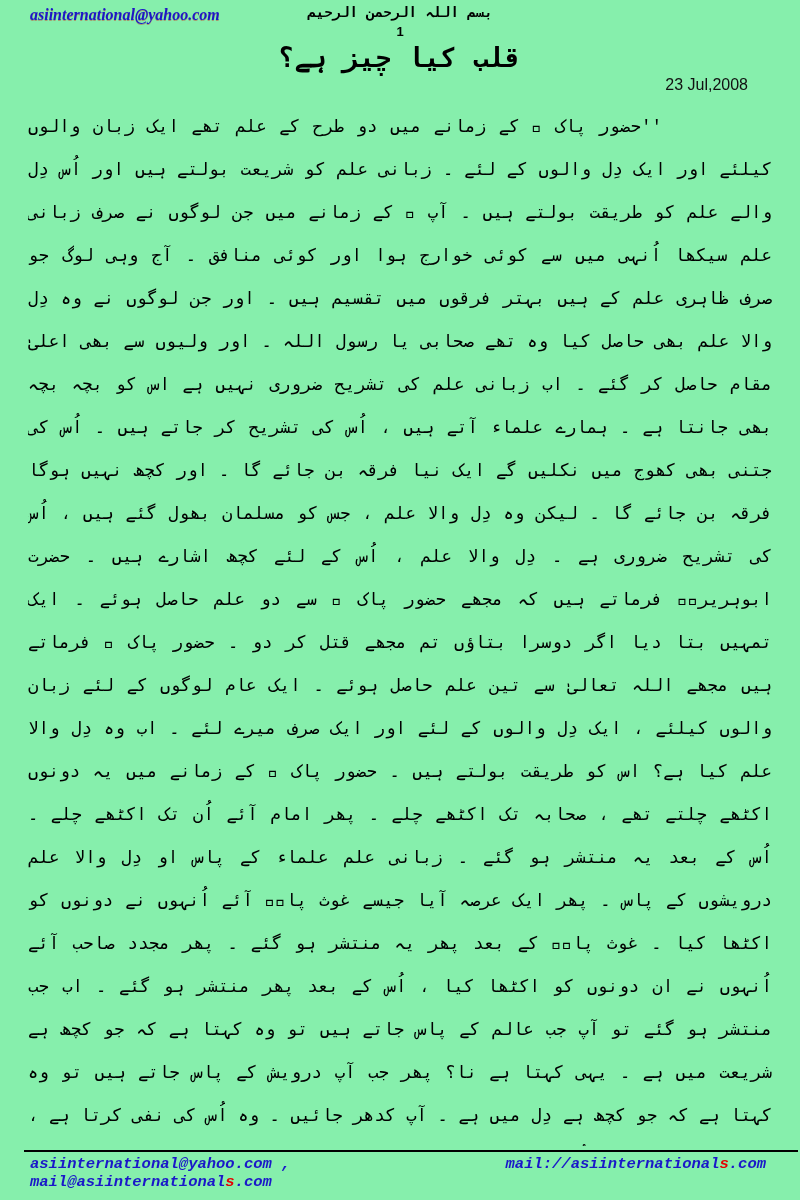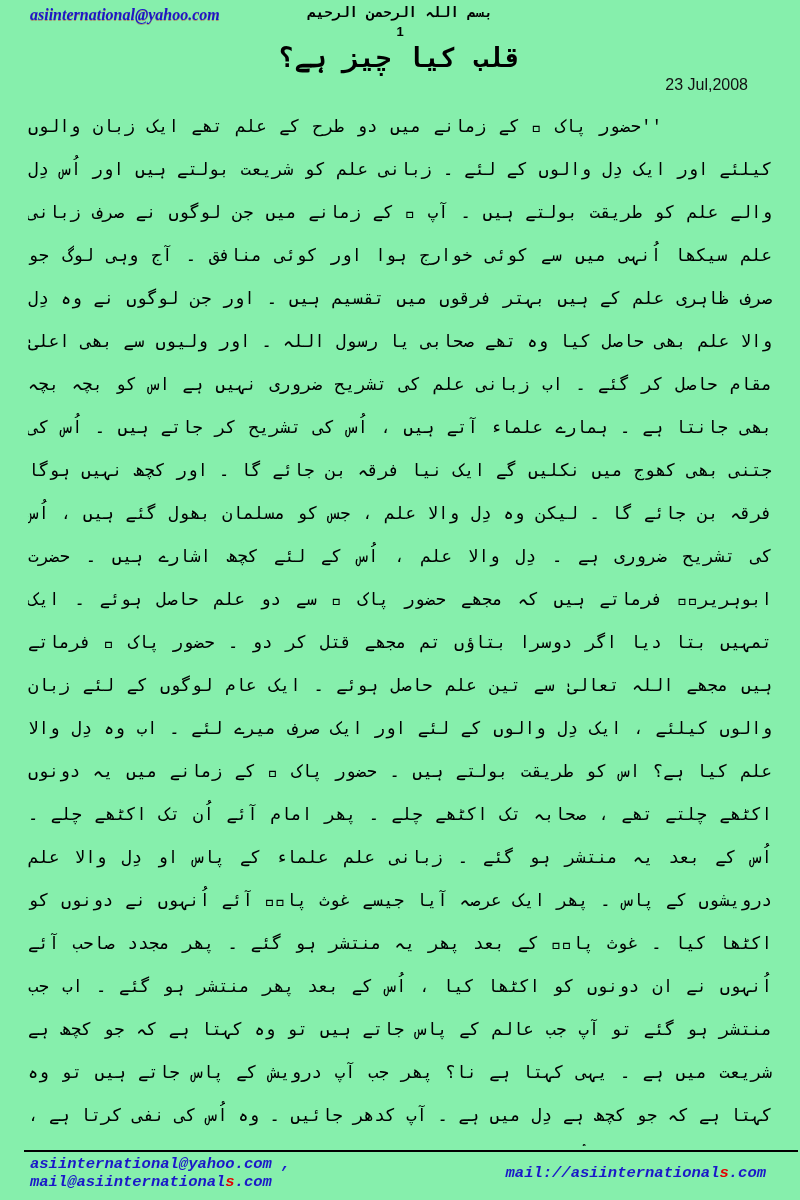--- a/index.html
+++ b/index.html
@@ -76,21 +76,21 @@
     position: absolute;
     left: 24px; right: 2px;
     top: 1150px;
     border-top: 2px solid #000;
   }
   .footer {
     position: absolute;
     top: 1155px; left: 30px; right: 34px;
     display: flex;
     justify-content: space-between;
-    align-items: center;
+    align-items: flex-start;
     font-family: "Liberation Serif", "DejaVu Serif", serif;
     font-style: italic; font-weight: bold;
     font-size: 15.5px;
   }
   .footer a { text-decoration: none; }
   .blue { color: var(--link-blue, #1a17c9); }
   .red  { color: var(--accent-red, #e60000); }
 </style>
 </head>
 <body>

